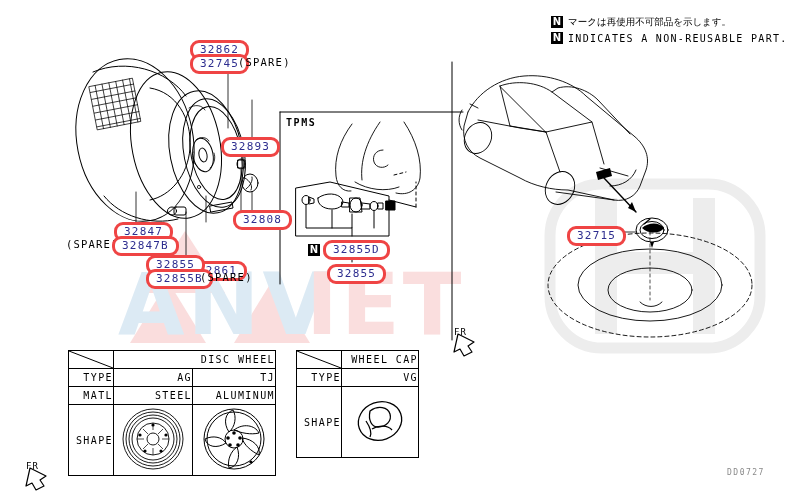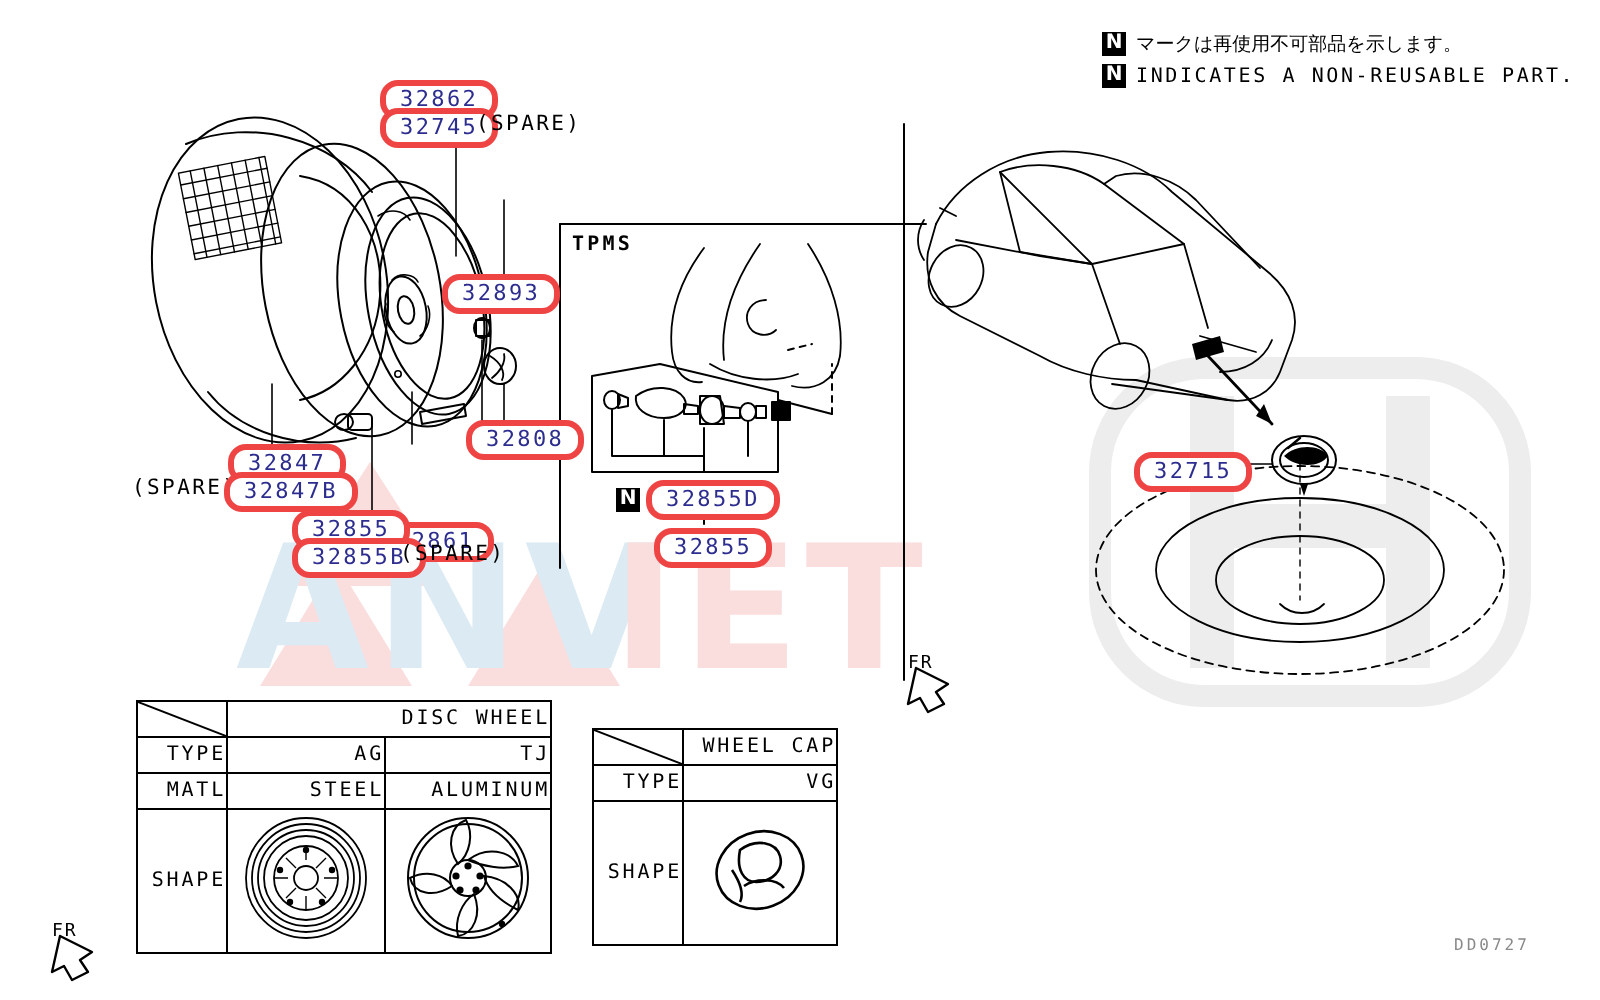--- a/index.html
+++ b/index.html
@@ -28,21 +28,21 @@
   #legend .tx{font-size:10px;letter-spacing:1.3px;color:#000;
        font-family:"DejaVu Sans Mono","Liberation Mono",monospace;}
   #legend .jp{font-size:9.5px;letter-spacing:0px;
        font-family:Liberation Sans, sans-serif;}
   
   table.spec{position:absolute;border-collapse:collapse;background:#fff;}
   table.spec td{border:1px solid #000;font-size:10px;text-align:right;
        letter-spacing:1.4px;padding:0;color:#000;
        font-family:"DejaVu Sans Mono","Liberation Mono",monospace;}
   #tbl-disc{left:68px;top:350px;}
-  #tbl-cap{left:296px;top:364px;}
+  #tbl-cap{left:296px;top:350px;}
   .cellpad{height:17px;}
   .shapecell{height:68px;}
   .corner{position:relative;}
   .corner svg{position:absolute;left:0;top:0;}
   
   .fr{position:absolute;}
   .fr .fx{font-size:9px;letter-spacing:1px;
        font-family:"DejaVu Sans Mono","Liberation Mono",monospace;}
   #code{position:absolute;left:727px;top:468px;font-size:8px;color:#8a8a8a;
        letter-spacing:1.5px;font-family:"DejaVu Sans Mono","Liberation Mono",monospace;}

